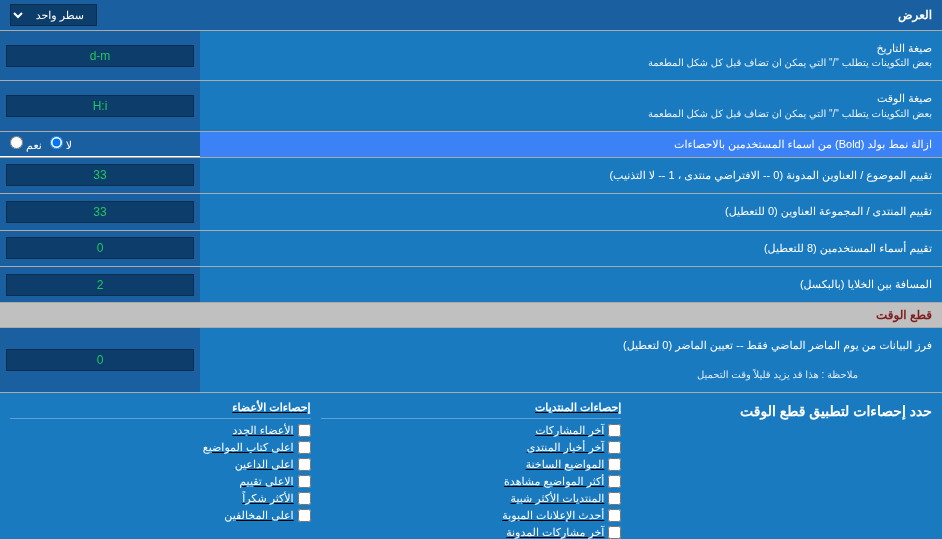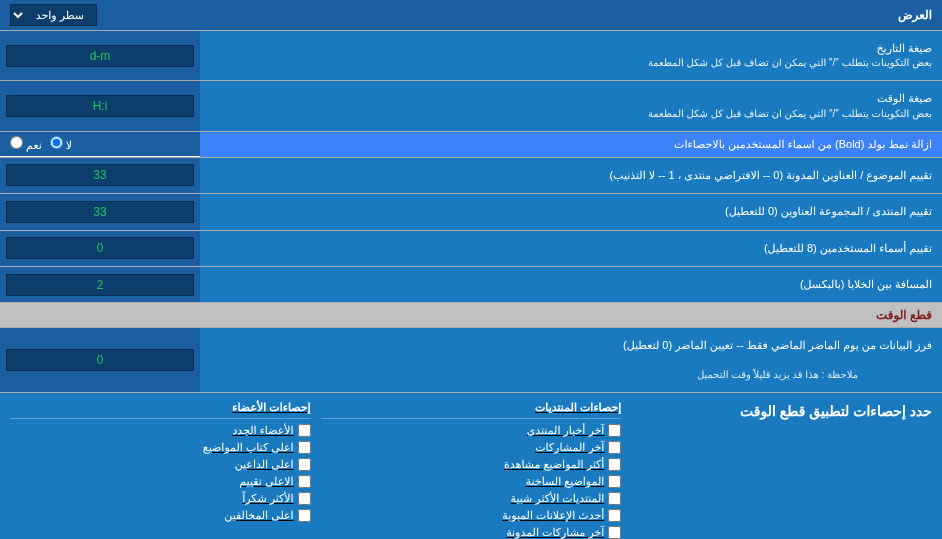--- a/index.html
+++ b/index.html
@@ -282,33 +282,33 @@
 
   <div class="checkboxes-section">
     <div style="display:flex; gap:10px;">
 
       <div style="flex:1; text-align:right; color:#fff; font-weight:bold; font-size:14px; padding-top:4px;">حدد إحصاءات لتطبيق قطع الوقت</div>
 
       <div class="checkboxes-col">
         <div class="col-header">إحصاءات المنتديات</div>
         <div class="checkbox-item">
           <input type="checkbox" style="">
+          <span>آخر المشاركات</span>
+        </div>
+        <div class="checkbox-item">
+          <input type="checkbox" style="">
           <span>آخر أخبار المنتدى</span>
         </div>
         <div class="checkbox-item">
           <input type="checkbox" style="">
-          <span>آخر المشاركات</span>
+          <span>المواضيع الساخنة</span>
         </div>
         <div class="checkbox-item">
           <input type="checkbox" style="">
           <span>أكثر المواضيع مشاهدة</span>
-        </div>
-        <div class="checkbox-item">
-          <input type="checkbox" style="">
-          <span>المواضيع الساخنة</span>
         </div>
         <div class="checkbox-item">
           <input type="checkbox" style="">
           <span>المنتديات الأكثر شبية</span>
         </div>
         <div class="checkbox-item">
           <input type="checkbox" style="">
           <span>أحدث الإعلانات المبوبة</span>
         </div>
         <div class="checkbox-item">

